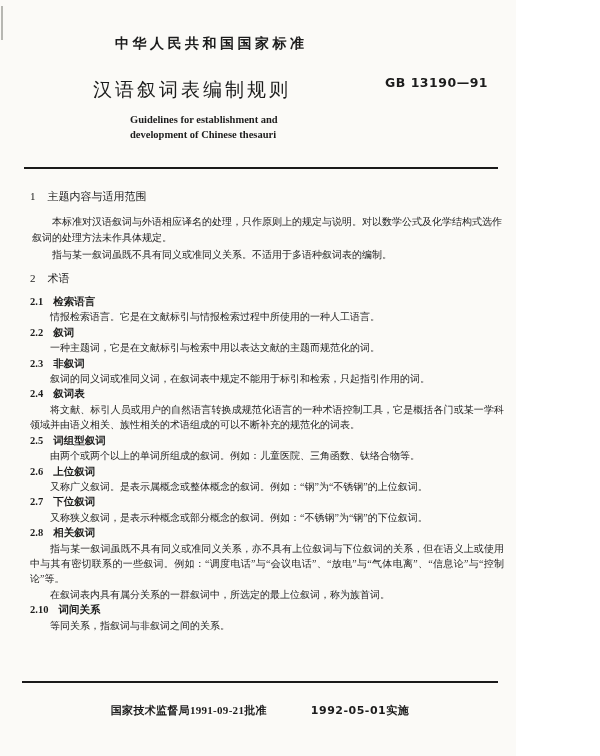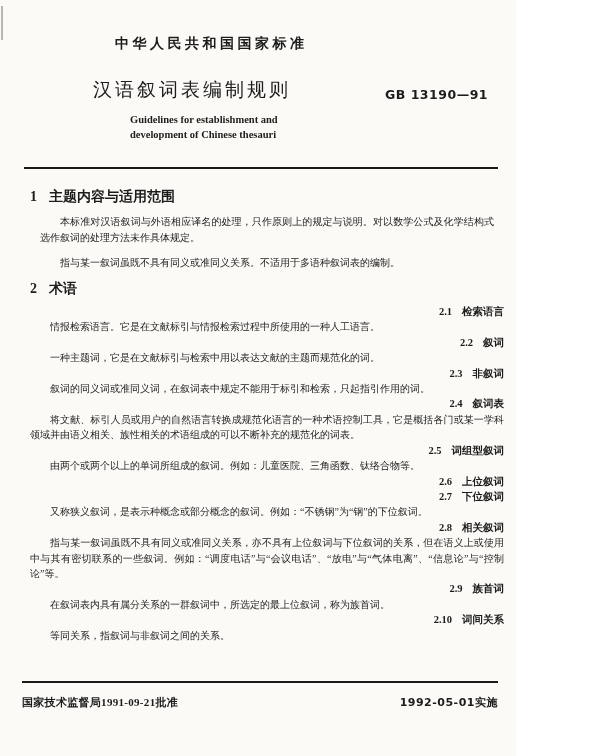--- a/index.html
+++ b/index.html
@@ -28,21 +28,21 @@
     margin:26px 0 0 93px;
     height:24px;
   }
   .doc-title{
     margin:0;display:inline-block;
     font-size:19px;font-weight:normal;
     letter-spacing:3px;line-height:24px;
     white-space:nowrap;
   }
   .std-code{
-    position:absolute;left:292px;bottom:0;
+    position:absolute;left:292px;bottom:12px;
     font-family:"DejaVu Sans", sans-serif;
     font-size:12.5px;font-weight:bold;letter-spacing:.5px;
     white-space:nowrap;
   }
   .subtitle-en{
     margin:10px 17px 0 130px;
     font-size:10.5px;font-weight:bold;line-height:15px;
   }
   .header-rule{
     margin:25px 0 0 24px;
@@ -50,40 +50,40 @@
     border-top:2.5px solid #1a1a1a;
   }
   
   .doc-main{
     margin:20px 0 0 30px;width:474px;
     font-size:10px;line-height:15.4px;
     text-align:justify;
   }
   .sec-head{
     margin:0 0 10px 0;
-    font-size:14px;font-weight:bold;line-height:15.4px;
+    font-size:11px;font-weight:normal;line-height:15.4px;
     text-align:left;
   }
   .sec-head .h-num{margin-right:12px;}
   .sec2-head{margin:8px 0 8px 0;}
-  .body-para{margin:10px;text-indent:2em;}
+  .body-para{margin:2px;text-indent:2em;}
   .term-head{
     margin:0;font-size:10.5px;font-weight:bold;line-height:15.4px;
-    text-align:right;
+    text-align:left;
   }
   .term-head .t-num{margin-right:10px;}
   .term-def{margin:0;text-indent:2em;}
   
   .doc-footer{
     position:absolute;left:22px;top:681px;width:476px;
     border-top:2px solid #1a1a1a;
   }
   .footer-row{
-    display:flex;justify-content:space-between;align-items:baseline;
-    padding-top:12px;
+    display:flex;justify-content:center;align-items:baseline;
+    padding-top:20px;
     gap:44px;
   }
   .footer-approval{
     font-size:11px;font-weight:bold;letter-spacing:.3px;white-space:nowrap;
   }
   .footer-impl{
     font-family:"DejaVu Sans", sans-serif;
     font-size:11px;font-weight:bold;letter-spacing:.5px;white-space:nowrap;
   }
 </style>
@@ -156,40 +156,38 @@
         <h3 class="term-head">
           <span class="t-num">2.5</span><span>词组型叙词</span>
         </h3>
         <p class="term-def">由两个或两个以上的单词所组成的叙词。例如：儿童医院、三角函数、钛络合物等。</p>
       </div>
 
       <div>
         <h3 class="term-head">
           <span class="t-num">2.6</span><span>上位叙词</span>
         </h3>
+        <p class="term-def">又称广义叙词。是表示属概念或整体概念的叙词。例如：“钢”为“不锈钢”的上位叙词。</p>
       </div>
 
       <div>
         <h3 class="term-head">
           <span class="t-num">2.7</span><span>下位叙词</span>
         </h3>
         <p class="term-def">又称狭义叙词，是表示种概念或部分概念的叙词。例如：“不锈钢”为“钢”的下位叙词。</p>
       </div>
 
       <div>
         <h3 class="term-head">
           <span class="t-num">2.8</span><span>相关叙词</span>
         </h3>
         <p class="term-def">指与某一叙词虽既不具有同义或准同义关系，亦不具有上位叙词与下位叙词的关系，但在语义上或使用中与其有密切联系的一些叙词。例如：“调度电话”与“会议电话”、“放电”与“气体电离”、“信息论”与“控制论”等。</p>
       </div>
 
       <div>
-        <h3 class="term-head">
-          <span class="t-num">2.9</span><span>族首词</span>
-        </h3>
         <p class="term-def">在叙词表内具有属分关系的一群叙词中，所选定的最上位叙词，称为族首词。</p>
       </div>
 
       <div>
         <h3 class="term-head">
           <span class="t-num">2.10</span><span>词间关系</span>
         </h3>
         <p class="term-def">等同关系，指叙词与非叙词之间的关系。</p>
       </div>
 

